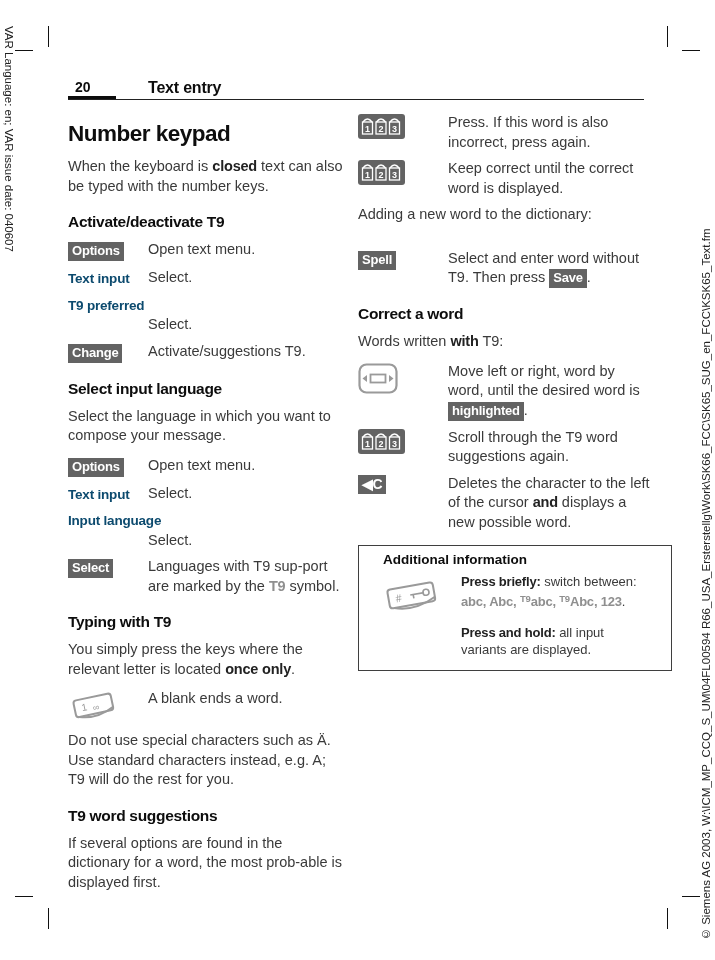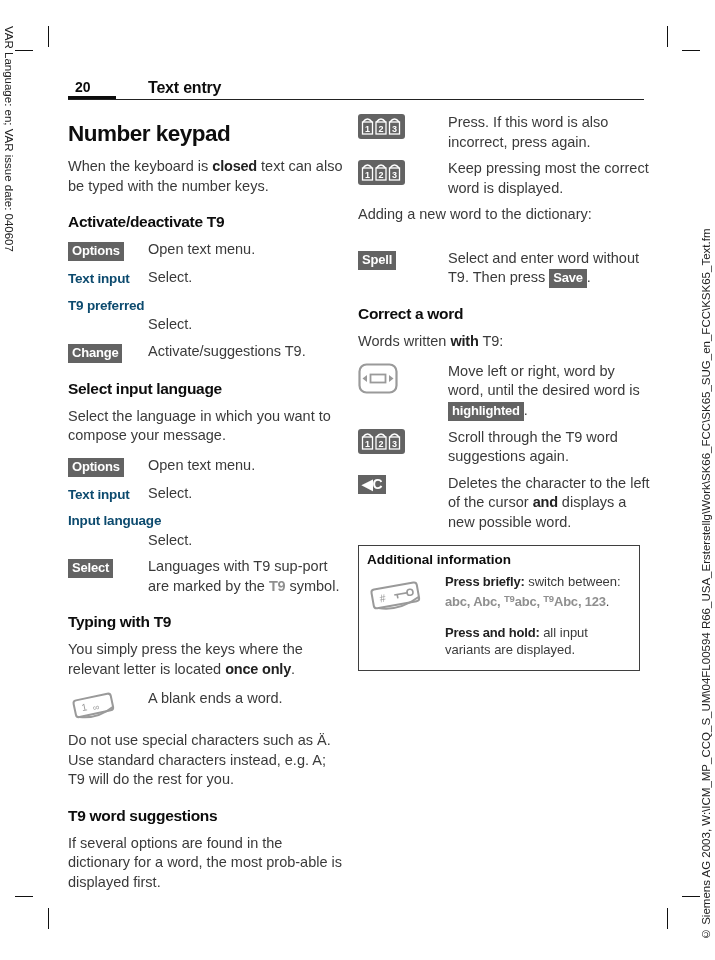--- a/index.html
+++ b/index.html
@@ -42,21 +42,21 @@
   .wraprow .indent{margin-left:80px;font-size:14.5px;line-height:19.5px;}
 
   .badge{display:inline-block;background:#636363;color:#fff;font-weight:bold;
          font-size:13px;line-height:16px;padding:1px 4px 2px;letter-spacing:-0.2px;}
   .glabel{color:#0c4a6e;font-weight:bold;font-size:13.5px;line-height:19.5px;letter-spacing:-0.2px;}
   .b{font-weight:bold;color:#222;letter-spacing:-0.2px;}
   .gb{color:#8f8f8f;font-weight:bold;letter-spacing:-0.2px;}
   .t9sup{font-size:9.5px;vertical-align:4px;}
 
   
-  .infobox{border:1px solid #3f3f3f;margin-top:13px;width:264px;padding:6px 8px 12px;}
+  .infobox{border:1px solid #3f3f3f;margin-top:13px;width:264px;padding:6px 24px 12px;}
   .infobox .ib-title{font-size:13.5px;font-weight:bold;color:#0d0d0d;margin:0 0 6px;}
   .infobox .brow{display:flex;align-items:flex-start;}
   .infobox .kcol{flex:0 0 78px;padding-top:4px;}
   .infobox .txt{font-size:13px;line-height:17px;}
   .infobox .p2{margin-left:78px;margin-top:9px;font-size:13px;line-height:17px;}
 
   .keysvg{display:block;}
 </style>
 </head>
 <body>
@@ -178,21 +178,21 @@
           <rect x="4.5" y="8" width="10" height="12" fill="none" stroke="#ffffff" stroke-width="1.3"></rect>
           <text x="9.5" y="17.5" font-size="9" font-weight="bold" fill="#ffffff" text-anchor="middle" font-family="Liberation Sans, sans-serif">1</text>
           <path d="M 18.5,8 Q 23,2 27.5,8" fill="none" stroke="#ffffff" stroke-width="1.4"></path>
           <rect x="18" y="8" width="10" height="12" fill="none" stroke="#ffffff" stroke-width="1.3"></rect>
           <text x="23" y="17.5" font-size="9" font-weight="bold" fill="#ffffff" text-anchor="middle" font-family="Liberation Sans, sans-serif">2</text>
           <path d="M 32,8 Q 36.5,2 41,8" fill="none" stroke="#ffffff" stroke-width="1.4"></path>
           <rect x="31.5" y="8" width="10" height="12" fill="none" stroke="#ffffff" stroke-width="1.3"></rect>
           <text x="36.5" y="17.5" font-size="9" font-weight="bold" fill="#ffffff" text-anchor="middle" font-family="Liberation Sans, sans-serif">3</text>
         </svg>
       </div>
-      <div class="txt">Keep pressing most the correct word is displayed.</div>
+      <div class="txt">Keep correct until the correct word is displayed.</div>
     </div>
 
     <p style="margin-bottom:24px;">Adding a new word to the dictionary:</p>
 
     <div class="row">
       <div class="kcol"><span class="badge">Spell</span></div>
       <div class="txt"><span>Select and enter word without T9. Then press </span><span class="badge">Save</span><span>.</span></div>
     </div>
 
     <h2>Correct a word</h2>

